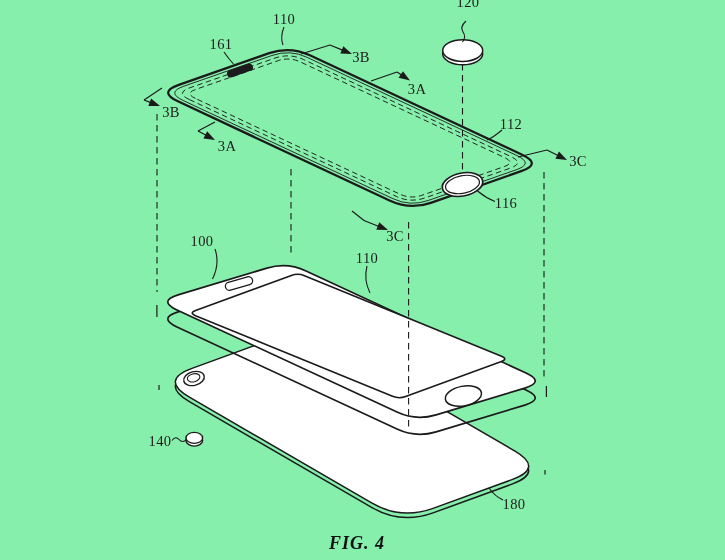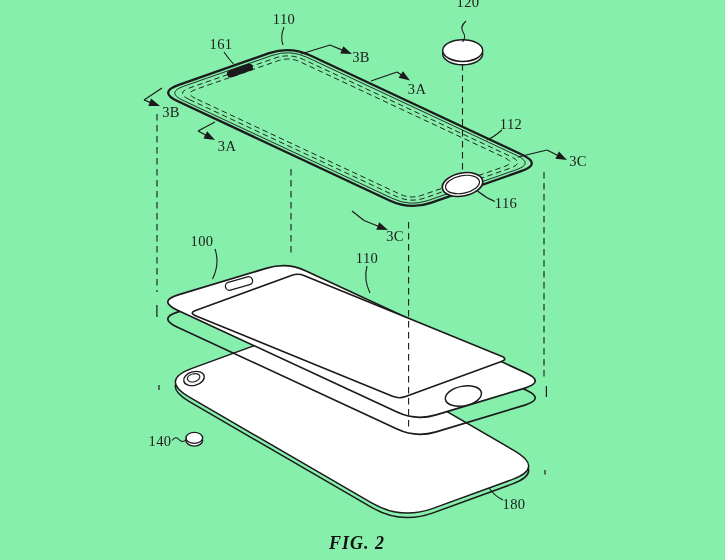--- a/index.html
+++ b/index.html
@@ -102,14 +102,14 @@
   <div class="lbl" style="left:514px;top:504px">180</div>
   <div class="lbl" style="left:160px;top:441px">140</div>
 
   <div class="lbl" style="left:171px;top:112px">3B</div>
   <div class="lbl" style="left:227px;top:146px">3A</div>
   <div class="lbl" style="left:361px;top:57px">3B</div>
   <div class="lbl" style="left:417px;top:89px">3A</div>
   <div class="lbl" style="left:395px;top:236px">3C</div>
   <div class="lbl" style="left:578px;top:161px">3C</div>
 
-  <div class="caption" style="left:357px;top:543px">FIG. 2</div>
+  <div class="caption" style="left:357px;top:543px">FIG. 4</div>
 </div>
 
 </body></html>

